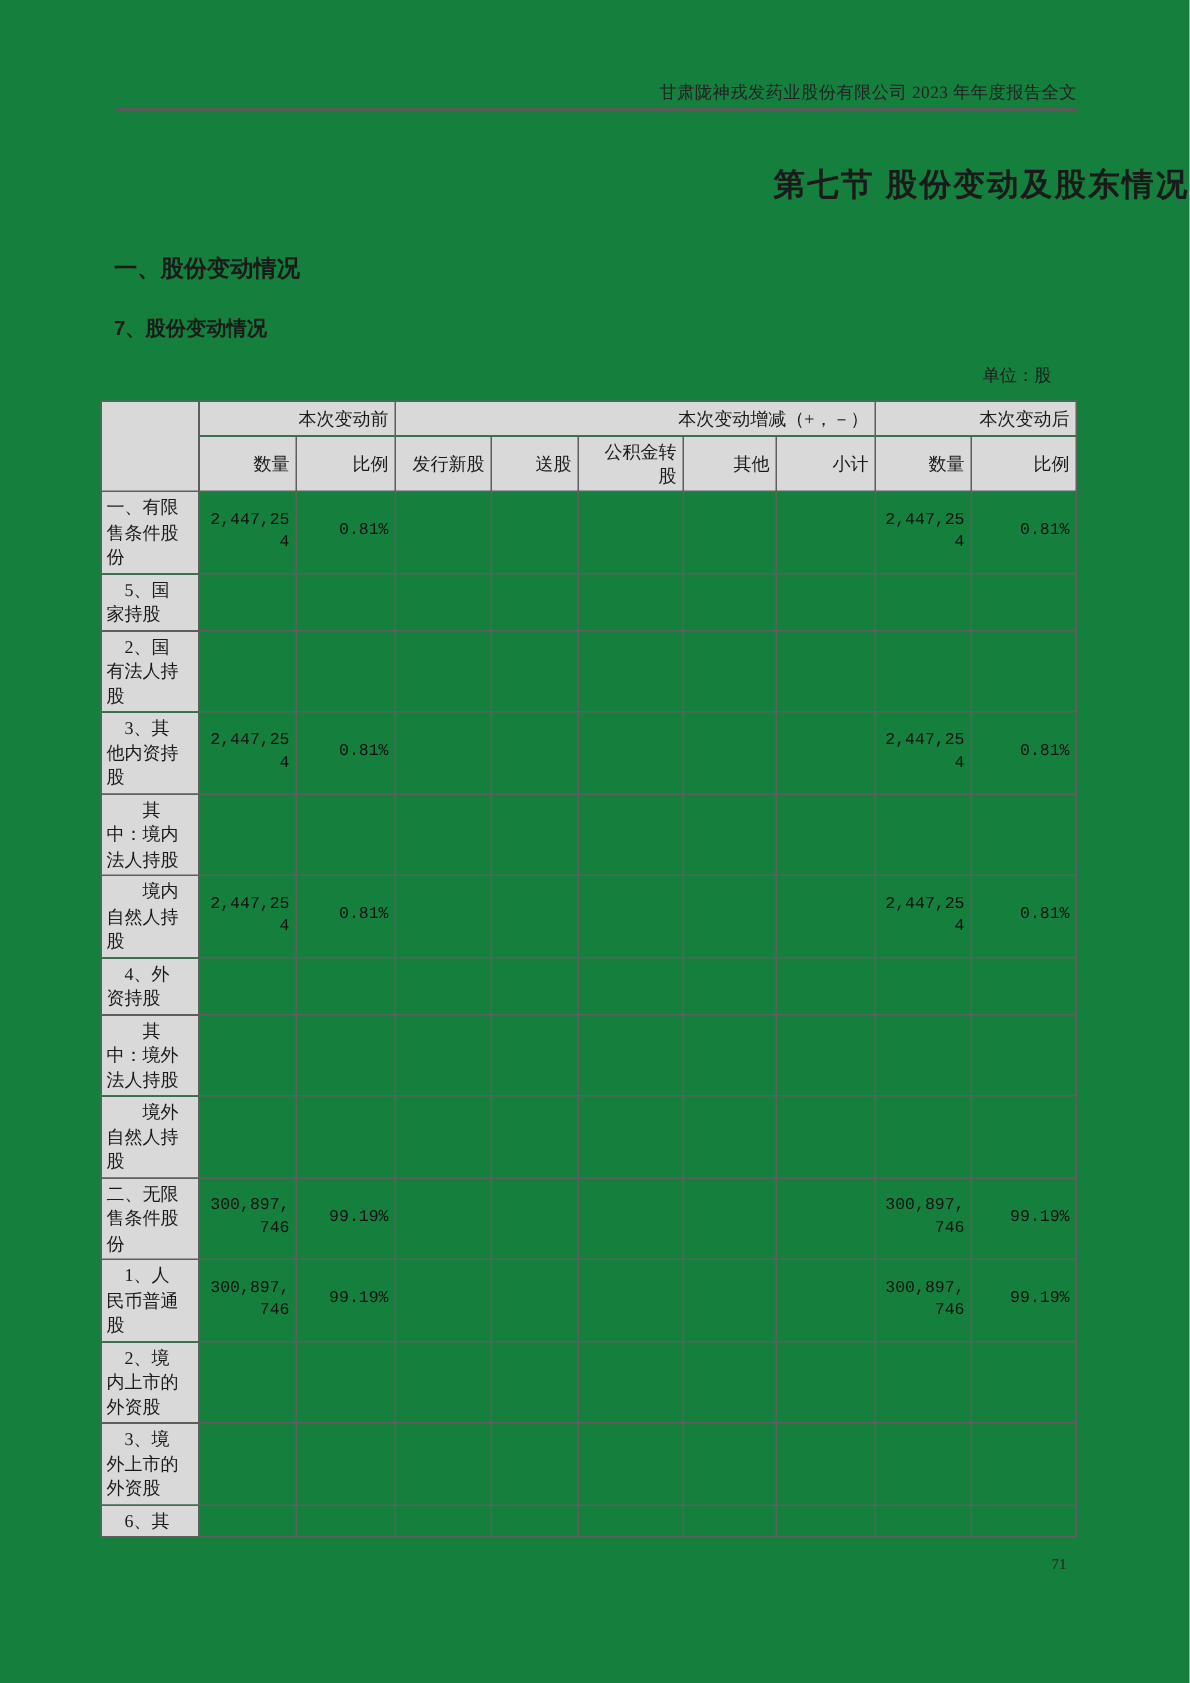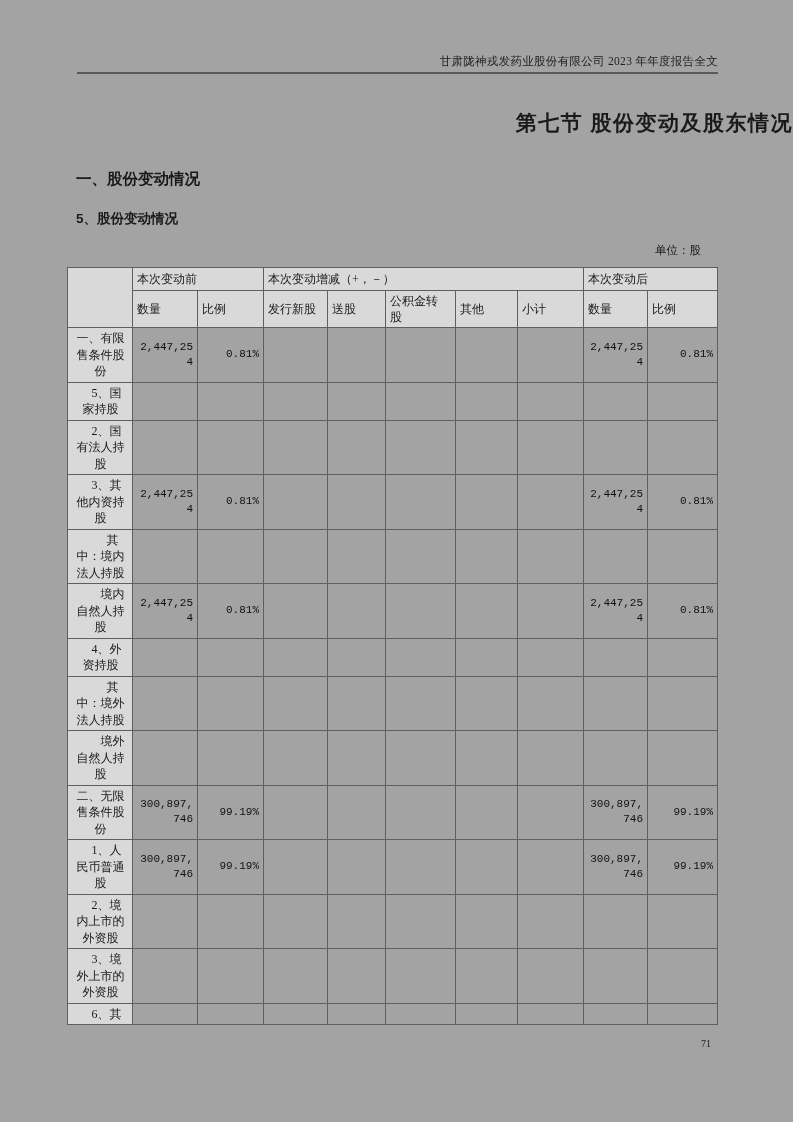--- a/index.html
+++ b/index.html
@@ -1,18 +1,18 @@
 <!DOCTYPE html>
 <html><head>
 <meta charset="utf-8">
 <style>
   html,body { margin:0; padding:0; background:#e8e8e8; }
   .page {
     position:relative; width:793px; height:1122px; margin:0 auto;
-    background:#a3a3a3; overflow:hidden;
+    background:#15803d; overflow:hidden;
     font-family:"Liberation Serif","DejaVu Serif",serif;
     color:#1a1a1a;
   }
   .doc-header {
     position:absolute; top:54px; right:75px;
     font-size:11.5px; letter-spacing:0.3px; color:#222;
   }
   .header-rule {
     position:absolute; top:72px; left:77px; width:641px; height:2px;
     background:#5a5a5a;
@@ -42,30 +42,30 @@
   }
   .share-table th, .share-table td {
     border:1px solid #5f5f5f;
     padding:2px 4px;
     vertical-align:middle;
     overflow:hidden;
   }
   .share-table thead th {
     background:#d9d9d9;
     font-weight:normal;
-    text-align:left;
+    text-align:right;
     white-space:pre-wrap;
     line-height:16px;
   }
   .share-table thead tr.group-row { height:23px; }
   .share-table thead tr.col-row   { height:35px;padding-left:18px; }
   .share-table td.row-label {
     background:#d9d9d9;
     white-space:pre-wrap;
-    text-align:center;
+    text-align:left;
     line-height:16.5px;
     padding:2px 2px 2px 3px;
   }
   .share-table td.num {
     font-family:"Liberation Mono","DejaVu Sans Mono",monospace;
     font-size:11px;
     text-align:right;
     word-break:break-all;
     line-height:15px;
     padding:2px 4px;
@@ -79,21 +79,21 @@
 </head>
 <body>
 
 <div class="page">
 
   <div class="doc-header">甘肃陇神戎发药业股份有限公司 2023 年年度报告全文</div>
   <div class="header-rule"></div>
 
   <div class="doc-title">第七节 股份变动及股东情况</div>
   <div class="heading-1">一、股份变动情况</div>
-  <div class="heading-2">5、股份变动情况</div>
+  <div class="heading-2">7、股份变动情况</div>
 
   <div class="unit-label">单位：股</div>
 
   <table class="share-table">
     <colgroup>
       <col style="width:65px">
         <col style="width:65px">
         <col style="width:66px">
       <col style="width:64px">
         <col style="width:58px">

